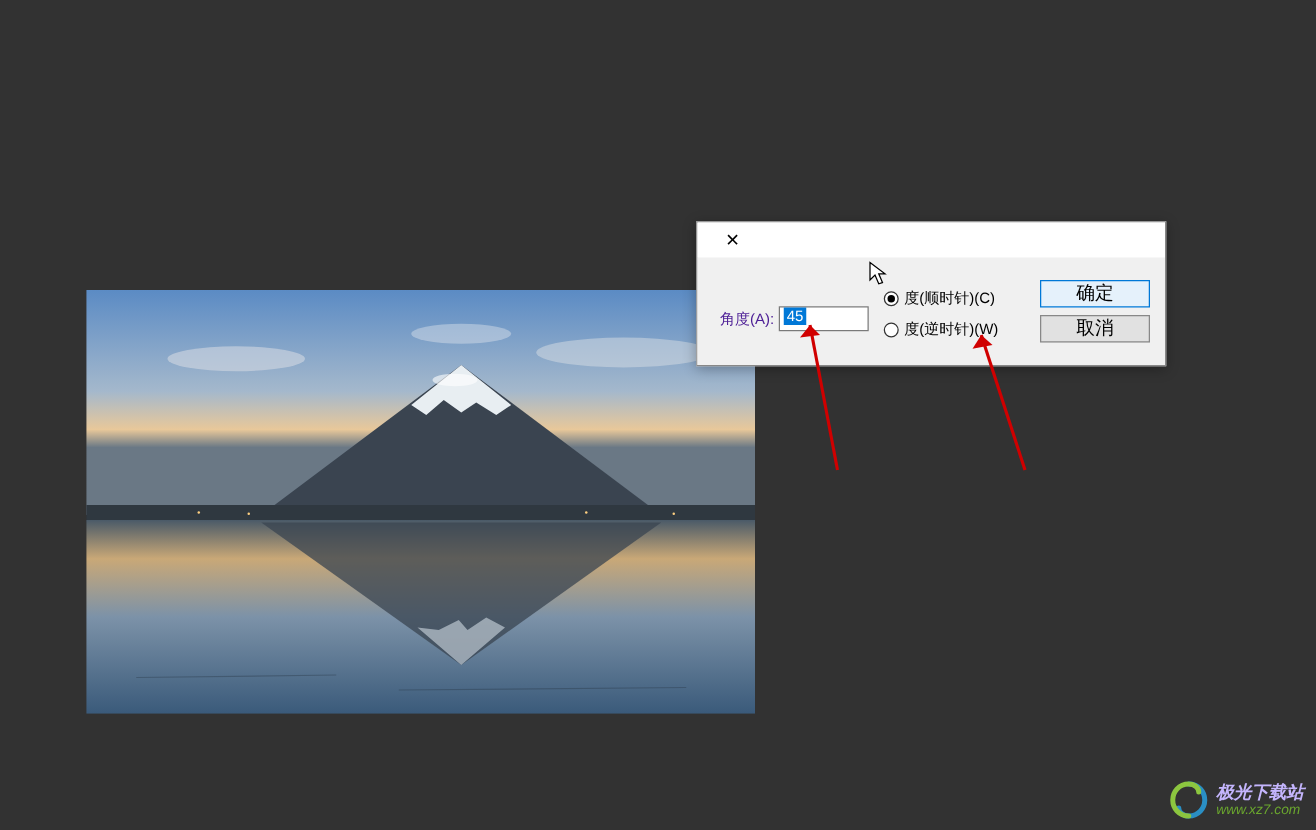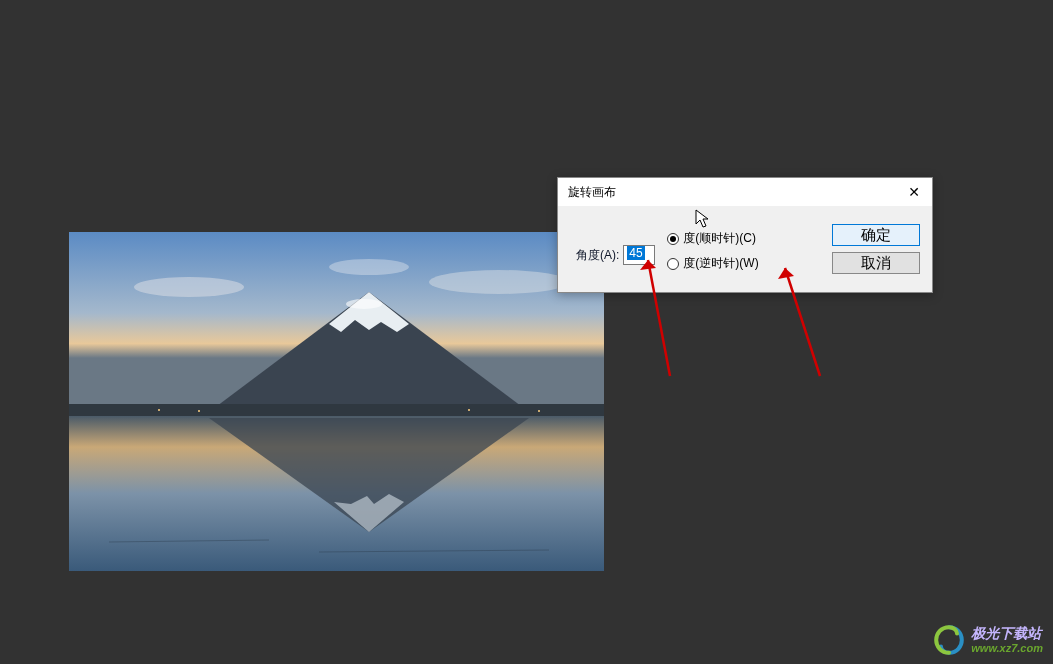--- a/index.html
+++ b/index.html
@@ -62,24 +62,24 @@
       gap: 12px;
     }
     .field-col {
       display: flex;
       align-items: center;
       gap: 4px;
       padding-top: 12px;
     }
     .angle-label {
       font-size: 12px;
-      color: #0f172a;
+      color: #4c1d95;
     }
     .angle-input {
-      width: 32px;
+      width: 72px;
       height: 20px;
       border: 1px solid #7a7a7a;
       font-size: 12px;
       padding: 0 3px;
       background: #fff;
     }
     .angle-input-value {
       background: #0078d7;
       color: #fff;
       padding: 0 2px;
@@ -165,21 +165,20 @@
     .watermark-main {
       color: #c4b5fd;
       font-size: 14px;
       font-weight: bold;
       font-style: italic;
     }
     .watermark-sub {
       color: #6aa62e;
       font-size: 11px;
       font-style: italic;
-      font-weight: bold;
     }
   </style>
 </head>
 <body>
 
 <div class="canvas-image">
   <svg viewBox="0 0 535 339" preserveAspectRatio="none">
 
     <defs>
       <linearGradient id="sky" x1="0" y1="0" x2="0" y2="1">
@@ -219,21 +218,20 @@
     <path d="M 140 186 L 300 300 L 460 186 Z" fill="#3a4450" opacity="0.75"></path>
     <path d="M 265 270 L 300 300 L 335 270 L 320 262 L 305 272 L 298 264 L 282 272 Z" fill="#d0dae2" opacity="0.6"></path>
 
     <line x1="40" y1="310" x2="200" y2="308" stroke="#2a3a4a" stroke-width="1" opacity="0.4"></line>
     <line x1="250" y1="320" x2="480" y2="318" stroke="#2a3a4a" stroke-width="1" opacity="0.4"></line>
   </svg>
 </div>
 
 <div class="dialog">
   <div class="dialog-titlebar">
-    <span class="dialog-title">旋转画布</span>
     <div class="dialog-close">
       <span>✕</span>
     </div>
   </div>
   <div class="dialog-body">
     <div class="field-col">
       <span class="angle-label">角度(A):</span>
       <div class="angle-input">
         <span class="angle-input-value">45</span>
       </div>

